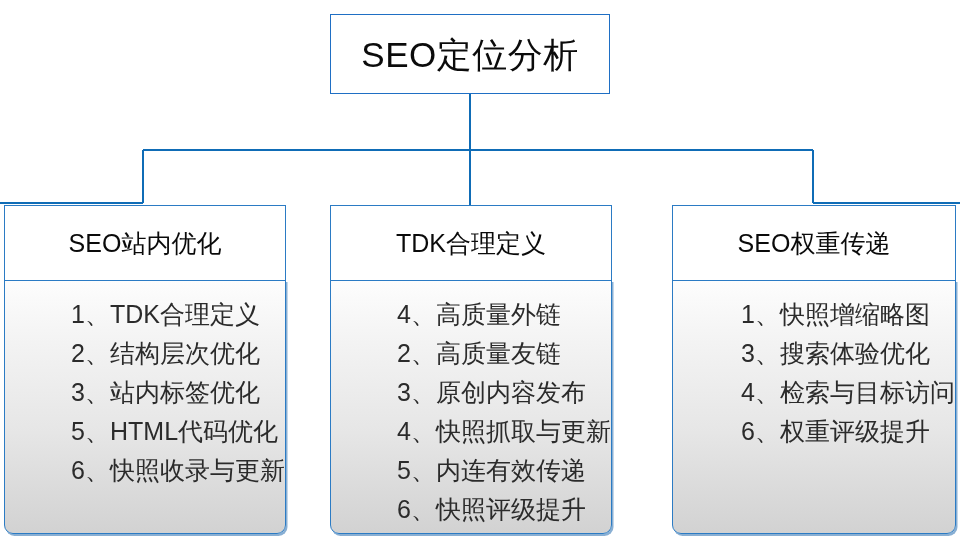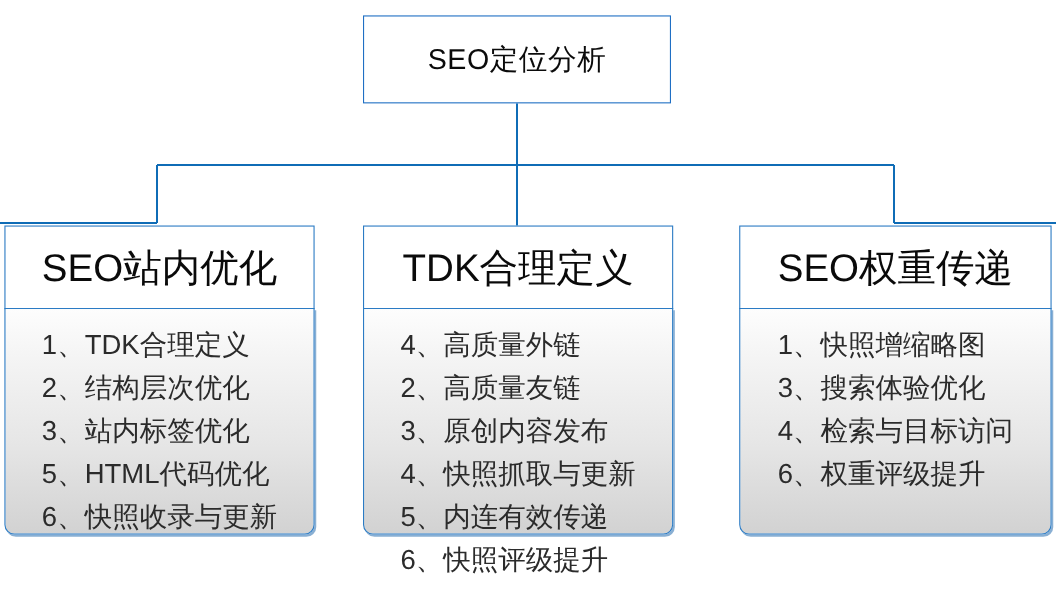--- a/index.html
+++ b/index.html
@@ -35,21 +35,21 @@
     width: 280px;
     height: 80px;
     box-sizing: border-box;
     border: 1.5px solid #1f6fc4;
     background: #ffffff;
     display: flex;
     align-items: center;
     justify-content: center;
   }
   .root-label {
-    font-size: 26px;
+    font-size: 35px;
     color: #0b0b0b;
     letter-spacing: 0.5px;
     line-height: 1;
     white-space: nowrap;
   }
 
   
   .column {
     position: absolute;
     top: 205px;
@@ -63,40 +63,40 @@
   .col-header {
     box-sizing: border-box;
     height: 76px;
     border: 1.5px solid #2b7bc4;
     background: #ffffff;
     display: flex;
     align-items: center;
     justify-content: center;
   }
   .col-header-label {
-    font-size: 35px;
+    font-size: 25px;
     color: #0a0a0a;
     line-height: 1;
     white-space: nowrap;
   }
 
   .col-list {
     box-sizing: border-box;
     margin-top: -1px;
-    height: 206px;
+    height: 254px;
     border: 1.5px solid #2b7bc4;
     border-top: 1.5px solid #2b7bc4;
     border-bottom-left-radius: 9px;
     border-bottom-right-radius: 9px;
     background: linear-gradient(to bottom, #fdfdfd 0%, #f4f4f4 22%, #e6e6e6 60%, #d6d6d6 92%, #d2d2d2 100%);
     box-shadow: 1.5px 2px 0 rgba(40,110,175,0.55);
     padding: 16px 0 0 0;
     display: flex;
     flex-direction: column;
-    align-items: center;
+    align-items: flex-end;
   }
   .list-inner {
     display: flex;
     flex-direction: column;
     gap: 4px;
   }
   .list-item {
     font-size: 25px;
     color: #2b2b2b;
     line-height: 35px;

